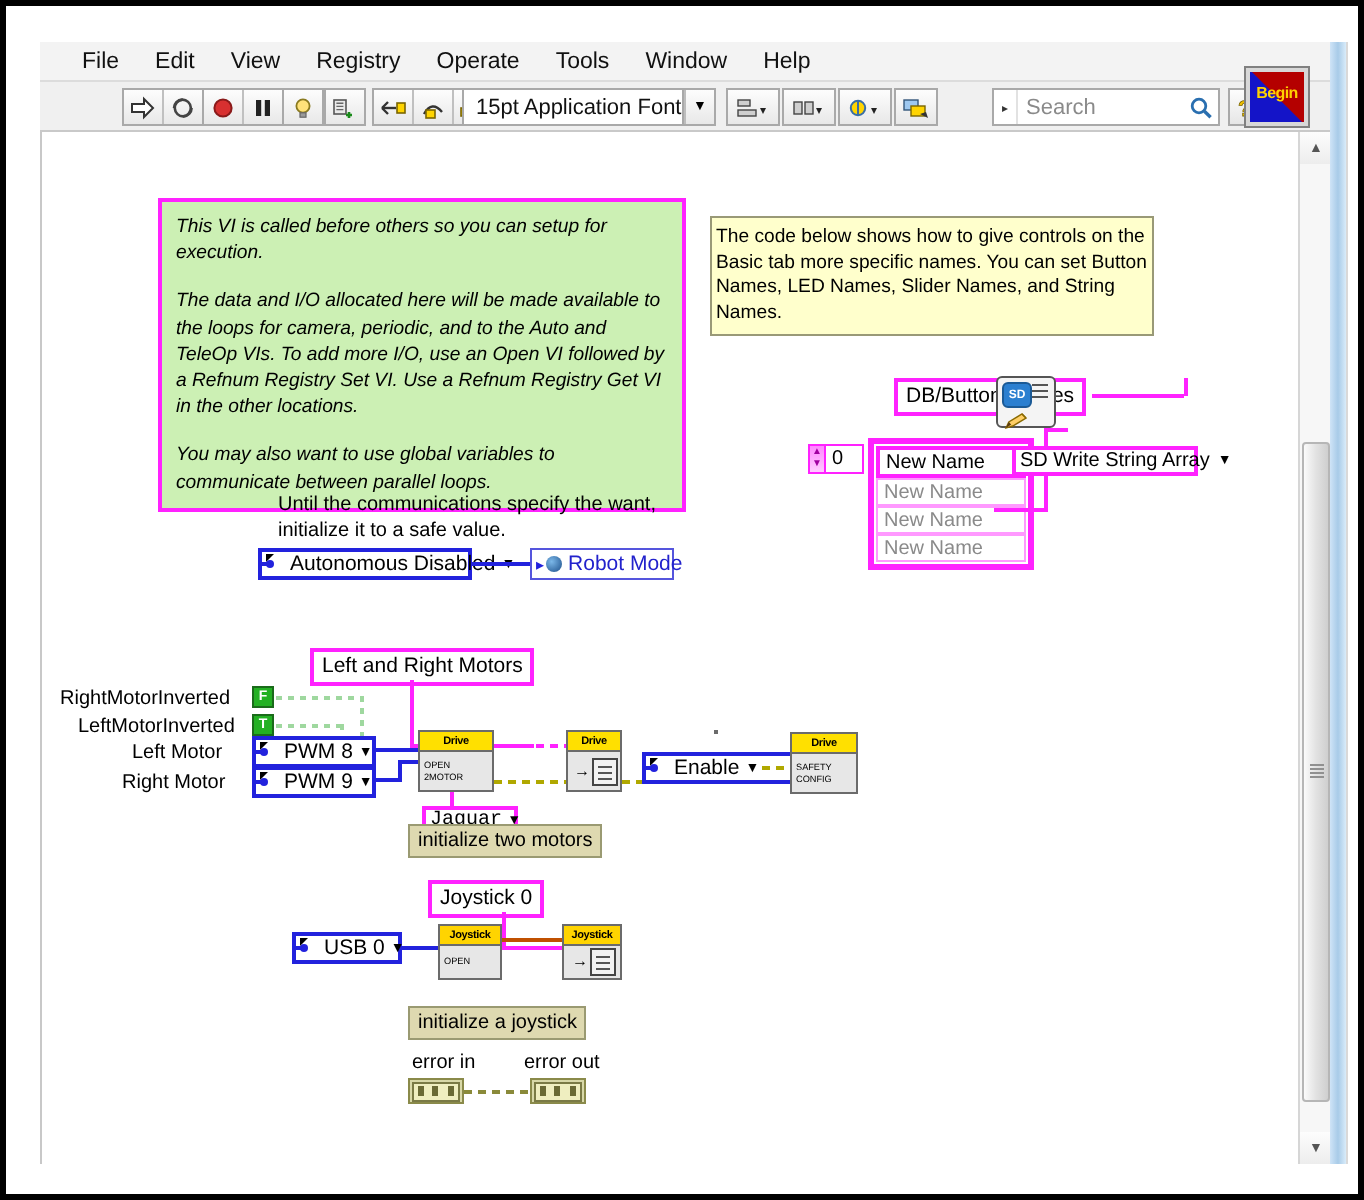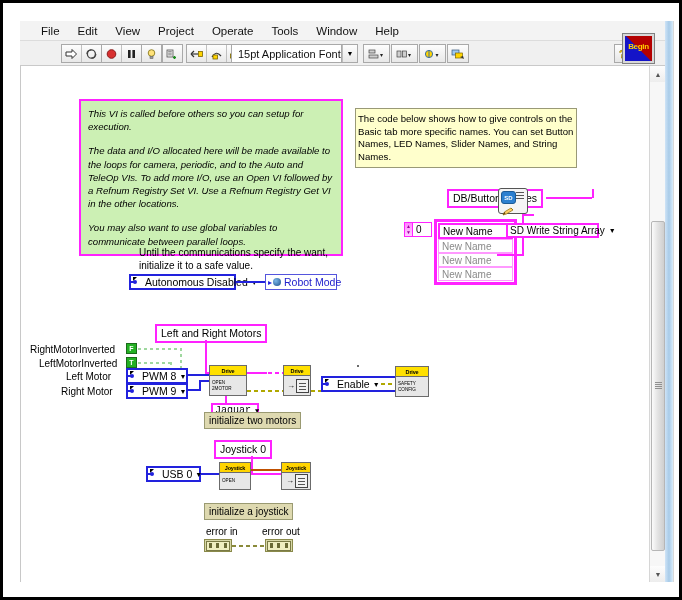--- a/index.html
+++ b/index.html
@@ -467,21 +467,21 @@
 </style>
 </head>
 <body>
 
 <div id="root">
 
   <div class="menubar">
     <div class="menu-item">File</div>
     <div class="menu-item">Edit</div>
     <div class="menu-item">View</div>
-    <div class="menu-item">Project</div>
+    <div class="menu-item">Registry</div>
     <div class="menu-item">Operate</div>
     <div class="menu-item">Tools</div>
     <div class="menu-item">Window</div>
     <div class="menu-item">Help</div>
   </div>
 
   <div class="toolbar">
 
     <div class="tb-group" style="left:41px;">
       <div class="tb-btn">
@@ -593,20 +593,30 @@
     <div class="tb-group" style="left:427px; width:22px;">
       <div class="tb-btn" style="width:20px;">
         <svg width="15" height="12" viewBox="0 0 15 12" aria-hidden="true">
           <rect x="1" y="2" width="7" height="5" fill="#9ec8f0" stroke="#33567a" stroke-width="0.7"></rect>
           <rect x="4.5" y="5" width="7" height="5" fill="#ffd400" stroke="#7a6500" stroke-width="0.7"></rect>
           <path d="M9 9 l4 2 l-1 -3 z" fill="#333"></path>
         </svg>
       </div>
     </div>
 
+    <div class="searchbox">
+      <div class="search-caret">▸</div>
+      <div class="search-ph">Search</div>
+      <div class="search-mag">
+        <svg width="13" height="12" viewBox="0 0 13 12" aria-hidden="true">
+          <circle cx="5.5" cy="5" r="3.4" fill="none" stroke="#2a6fb0" stroke-width="1.4"></circle>
+          <path d="M8.2 7.6 L11.3 10.6" stroke="#2a6fb0" stroke-width="1.7"></path>
+        </svg>
+      </div>
+    </div>
 
     <div class="help-btn">
       <svg width="12" height="14" viewBox="0 0 12 14" aria-hidden="true">
         <text x="2" y="11" font-size="11" font-weight="bold" fill="#f0c000" stroke="#7a6500" stroke-width="0.4" font-family="Liberation Sans, sans-serif">?</text>
       </svg>
     </div>
   </div>
 
   <div class="vi-icon">
     <div class="vi-icon-inner">

